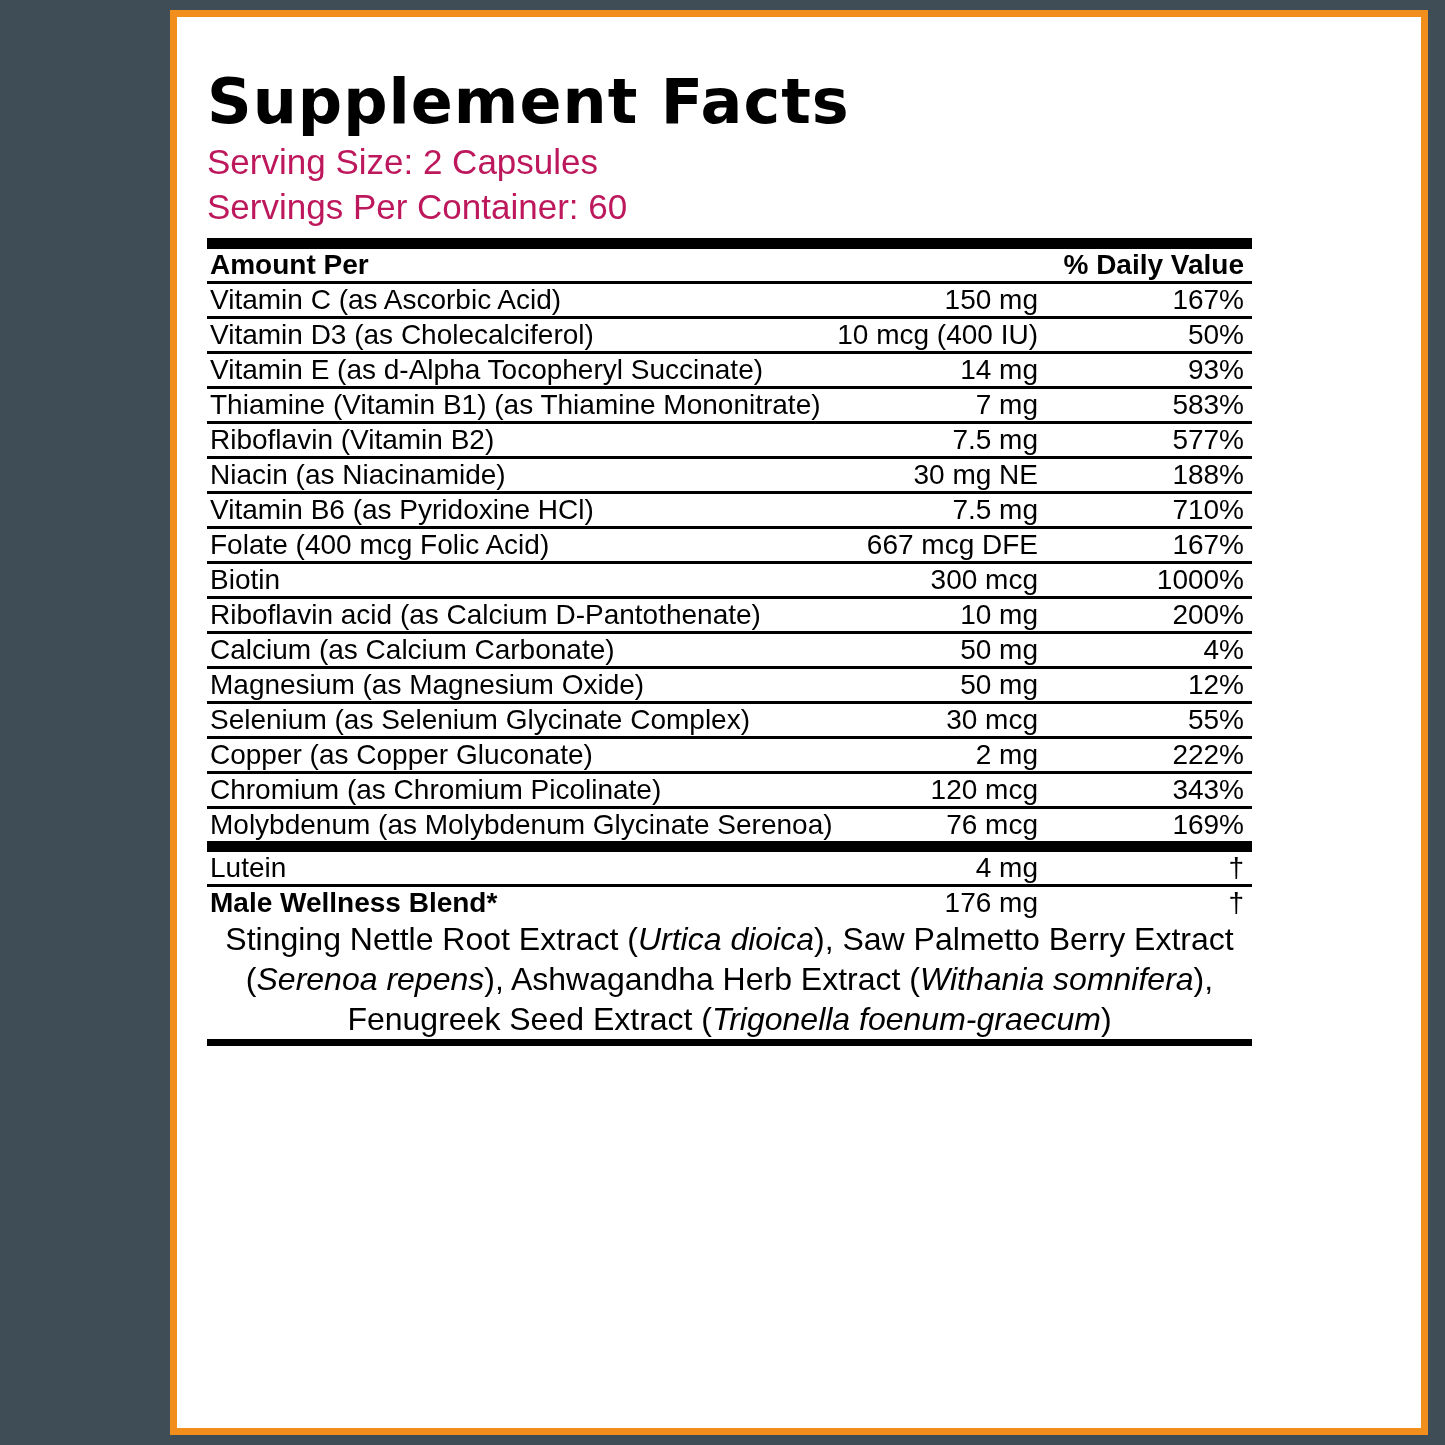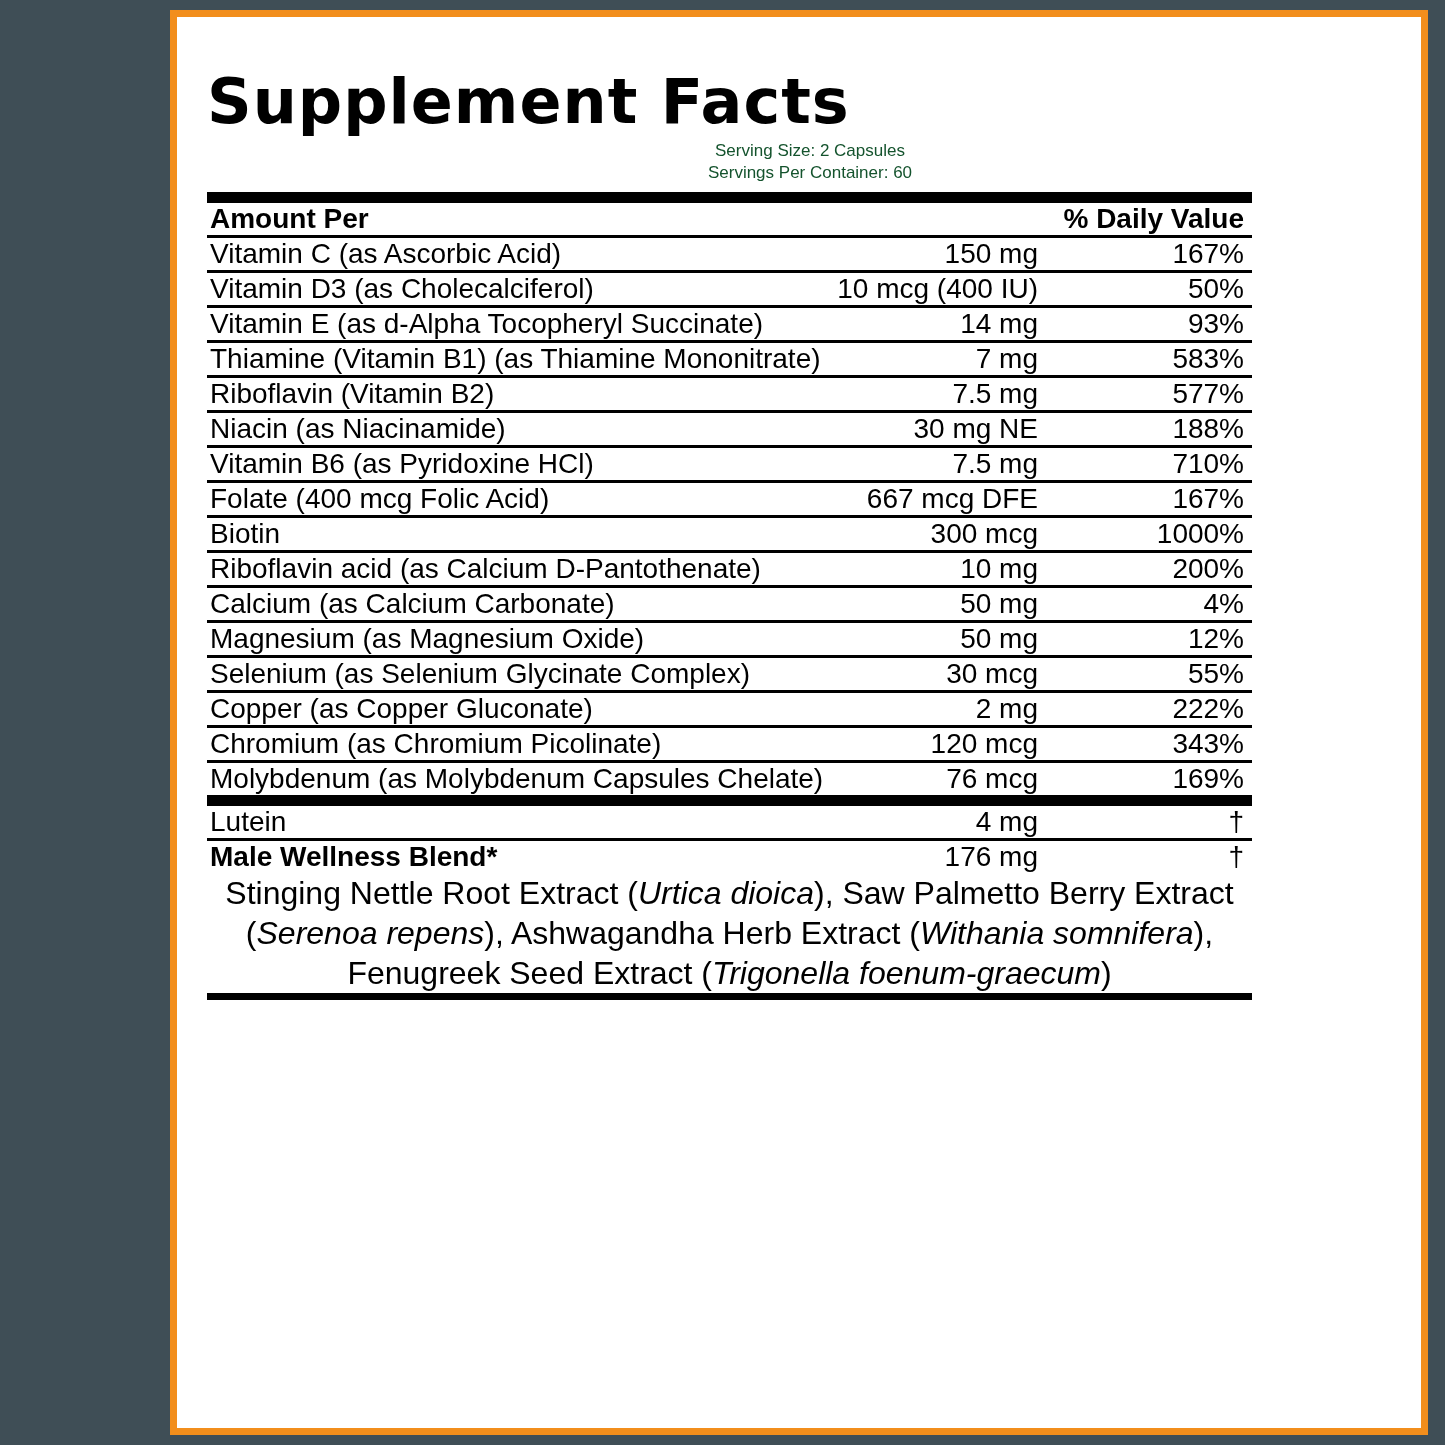--- a/index.html
+++ b/index.html
@@ -33,25 +33,24 @@
   .title {
     font-size: 62px;
     font-weight: bold;
     letter-spacing: 1px;
     color: #000;
     line-height: 1.1;
     margin: 0 0 4px 0;
     font-family: "DejaVu Sans", sans-serif;
   }
   .serving {
-    font-size: 17px;
-    color: #14532d;
+    font-size: 35px;
+    color: #be185d;
     line-height: 1.28;
     font-family: "Liberation Sans", sans-serif;
-    text-align: center;
   }
   table.facts {
     width: 1045px;
     border-collapse: collapse;
     margin-top: 8px;
     font-family: "Liberation Sans", sans-serif;
   }
   table.facts td, table.facts th {
     padding: 0;
     vertical-align: bottom;
@@ -208,21 +207,21 @@
           <td class="c-name">Copper (as Copper Gluconate)</td>
           <td class="c-amt">2 mg</td>
           <td class="c-dv">222%</td>
         </tr>
         <tr class="row">
           <td class="c-name">Chromium (as Chromium Picolinate)</td>
           <td class="c-amt">120 mcg</td>
           <td class="c-dv">343%</td>
         </tr>
         <tr class="row nb">
-          <td class="c-name">Molybdenum (as Molybdenum Capsules Chelate)</td>
+          <td class="c-name">Molybdenum (as Molybdenum Glycinate Serenoa)</td>
           <td class="c-amt">76 mcg</td>
           <td class="c-dv">169%</td>
         </tr>
 
         <tr class="rule-thick">
             <td colspan="3"></td>
           </tr>
 
         <tr class="row">
           <td class="c-name">Lutein</td>

